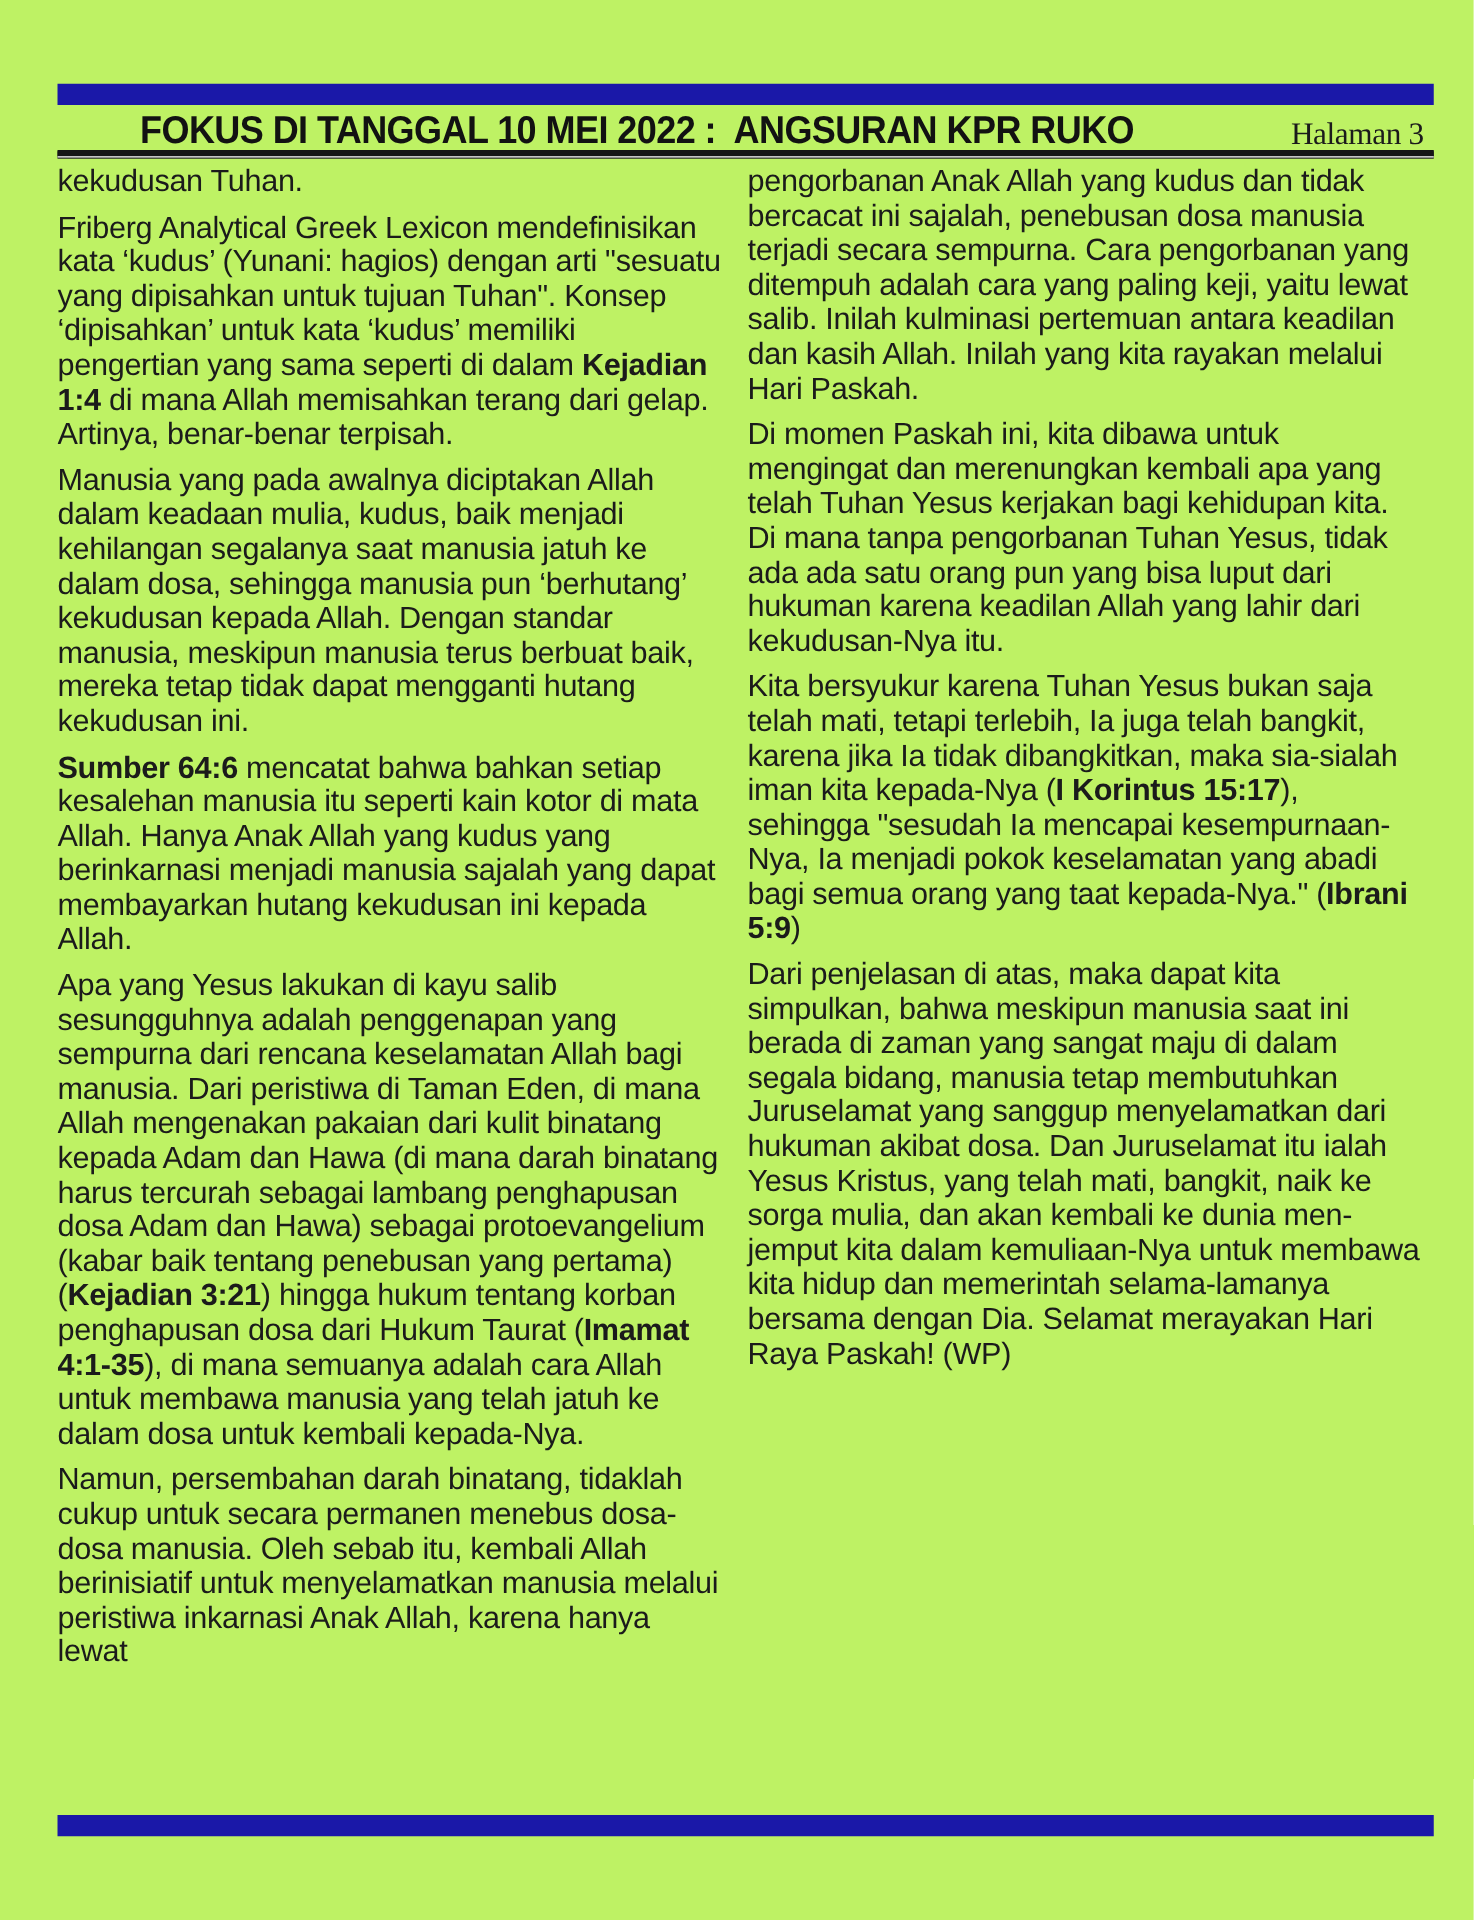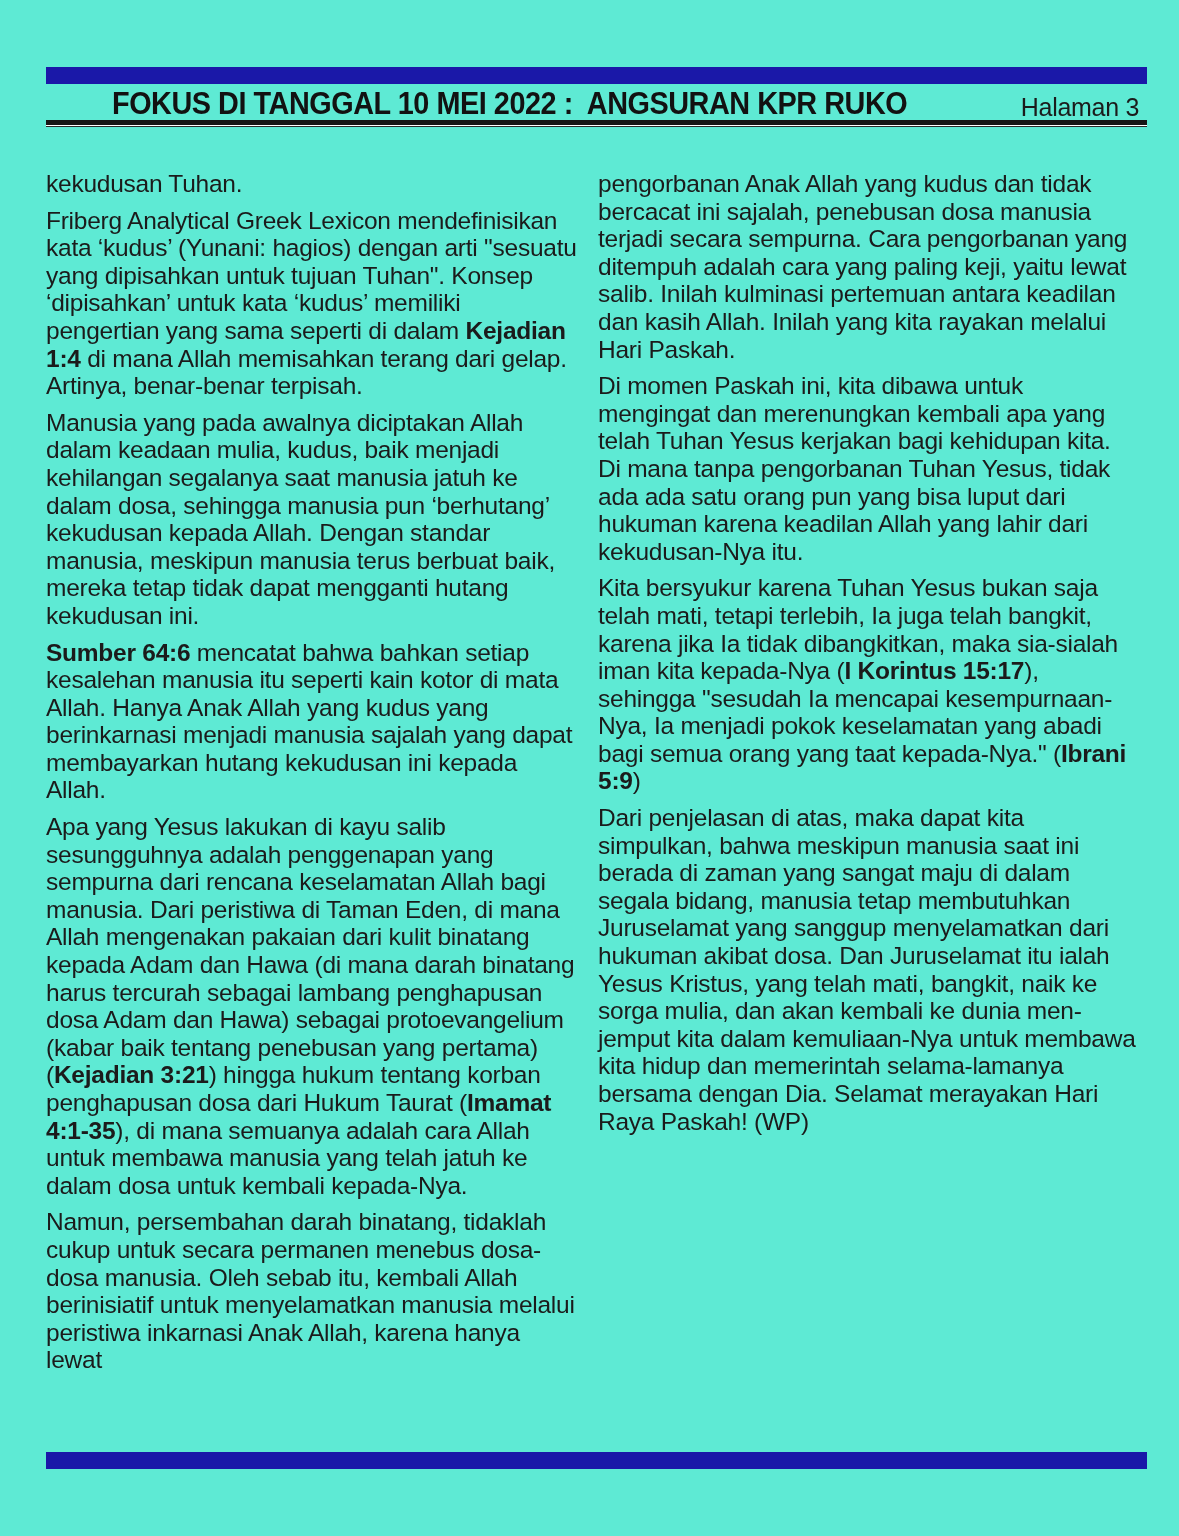--- a/index.html
+++ b/index.html
@@ -1,19 +1,19 @@
 <!DOCTYPE html>
 <html><head>
 <meta charset="utf-8">
 <style>
   html,body{margin:0;padding:0;background:#ffffff;}
   .page{
     position:relative;
     width:1179px;height:1536px;
-    background:#5eead4;
+    background:#bef264;
     font-family:"Liberation Sans","DejaVu Sans",sans-serif;
     color:#1b1b1b;
     overflow:hidden;
   }
   .top-bar{
     position:absolute;left:46px;top:67px;width:1101px;height:17px;
   }
   .header-row{
     position:absolute;left:46px;top:88px;width:1101px;height:34px;
     display:flex;align-items:flex-end;justify-content:space-between;
@@ -26,32 +26,32 @@
     white-space:pre;
     transform:scaleX(0.93);
     transform-origin:left bottom;
     color:#121212;
   }
   .page-label{
     font-size:25px;
     letter-spacing:-0.3px;
     margin-right:8px;
     color:#1b1b1b;
+    font-family:Liberation Serif, serif;
   }
   .header-rule{
     position:absolute;left:46px;top:120px;width:1101px;height:5px;
     background:#161616;
     border-bottom:1px solid #ffffff;
     box-shadow:0 1px 0 #2a2a2a;
   }
   .columns{
     position:absolute;left:46px;top:132px;width:1092px;height:1318px;
     display:flex;
     overflow:hidden;
-    margin-top:38px;
   }
   .col{
     font-size:24.5px;
     line-height:27.6px;
     letter-spacing:-0.25px;
     text-align:left;
     hyphens:manual;
   }
   .col-left{width:531px;margin-right:21px;}
   .col-right{width:540px;}

